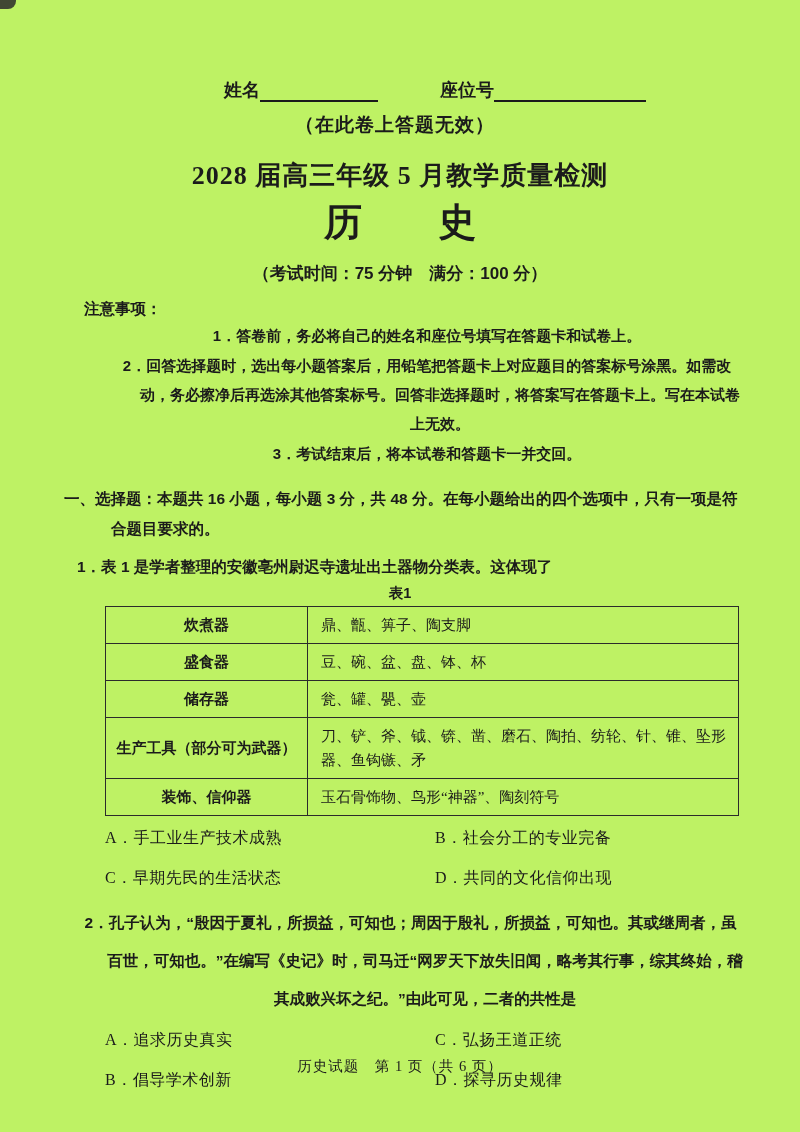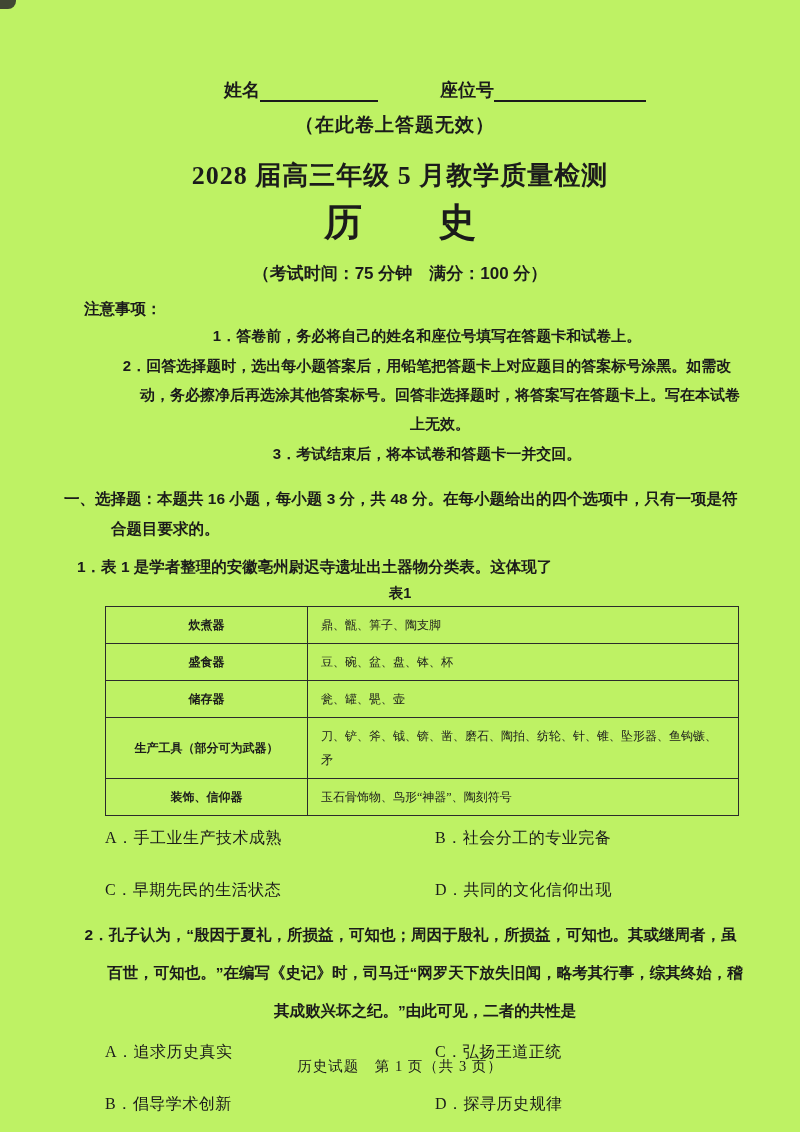--- a/index.html
+++ b/index.html
@@ -77,36 +77,36 @@
 
   .table-caption {
     text-align: center; font-size: 14.5px; font-weight: 600;
     margin-top: 2px; margin-bottom: 3px;
     font-family: "Liberation Sans", "DejaVu Sans", sans-serif;
   }
   table.artifact-table {
     border-collapse: collapse;
     margin-left: 49px;
     width: 634px;
-    font-size: 12px;
+    font-size: 15px;
   }
   .artifact-table td {
     border: 1.6px solid #2b2b2b;
     padding: 6px 10px;
     line-height: 24px;
   }
   .artifact-table td.cat { width: 202px; text-align: center; font-weight: 600; }
   .artifact-table td.items { padding-left: 13px; }
 
   .options {
     display: grid;
     grid-template-columns: 330px auto;
     margin-left: 49px;
     margin-top: 9px;
-    row-gap: 27px;
+    row-gap: 15px;
     font-size: 16px;
     line-height: 25px;
   }
   .option { letter-spacing: .5px; }
 
   .footer {
     position: absolute; left: 0; right: 0; bottom: 56px;
     text-align: center; font-size: 14.5px; letter-spacing: 1px;
   }
 </style>
@@ -180,14 +180,14 @@
 
     <div class="options">
       <div class="option">A．追求历史真实</div>
       <div class="option">C．弘扬王道正统</div>
       <div class="option">B．倡导学术创新</div>
       <div class="option">D．探寻历史规律</div>
     </div>
 
   </div>
 
-  <div class="footer">历史试题　第 1 页（共 3 页）</div>
+  <div class="footer">历史试题　第 1 页（共 6 页）</div>
 </div>
 
 </body></html>

